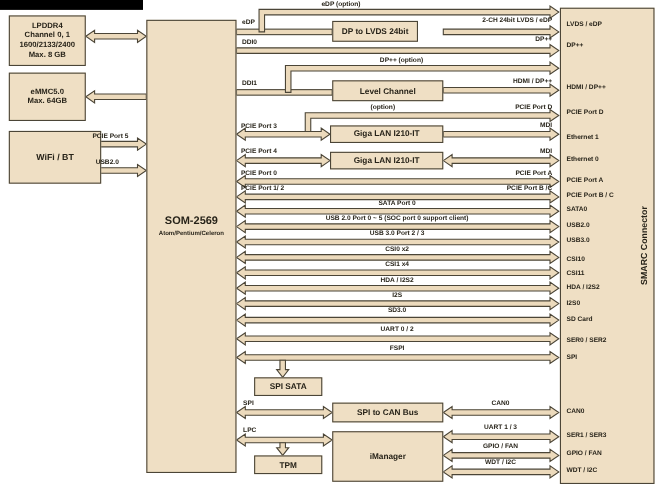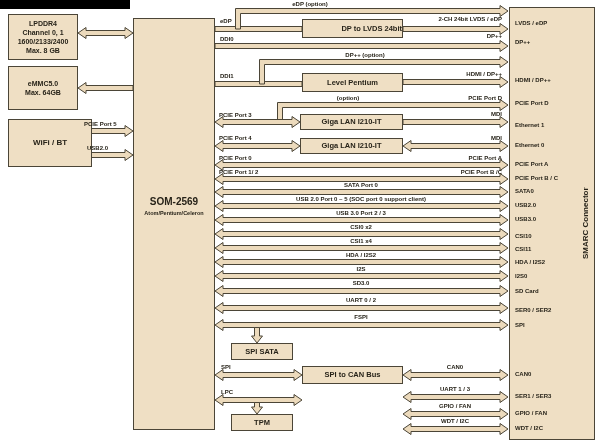--- a/index.html
+++ b/index.html
@@ -86,37 +86,40 @@
   </div>
   <div class="box" style="left:8px;top:119px;width:84px;height:48px;font-size:8px;">
     <div>WiFi / BT</div>
   </div>
 
   <div class="box" style="left:133px;top:18px;width:82px;height:412px;padding-bottom:36px;">
     <div class="som-name">SOM-2569</div>
     <div class="som-sub">Atom/Pentium/Celeron</div>
   </div>
 
-  <div class="box chip" style="left:302px;top:19px;width:101px;height:19px;align-items:flex-end;">
+  <div class="box chip" style="left:302px;top:19px;width:78px;height:19px;">
     <div>DP to LVDS 24bit</div>
   </div>
   <div class="box chip" style="left:302px;top:73px;width:101px;height:19px;">
-    <div>Level Pentium</div>
+    <div>Level Channel</div>
   </div>
   <div class="box chip" style="left:300px;top:114px;width:103px;height:16px;">
     <div>Giga LAN I210-IT</div>
   </div>
   <div class="box chip" style="left:300px;top:138px;width:103px;height:16px;">
     <div>Giga LAN I210-IT</div>
   </div>
   <div class="box chip" style="left:231px;top:343px;width:62px;height:17px;">
     <div>SPI SATA</div>
   </div>
   <div class="box chip" style="left:302px;top:366px;width:101px;height:18px;">
     <div>SPI to CAN Bus</div>
+  </div>
+  <div class="box chip" style="left:302px;top:392px;width:101px;height:46px;">
+    <div>iManager</div>
   </div>
   <div class="box chip" style="left:231px;top:414px;width:62px;height:17px;">
     <div>TPM</div>
   </div>
 
   <div class="box" style="left:509px;top:7px;width:86px;height:433px;">
     <div class="smarc-title">SMARC Connector</div>
   </div>
   <div class="pin" style="left:515px;top:20px;">LVDS / eDP</div>
   <div class="pin" style="left:515px;top:39px;">DP++</div>

